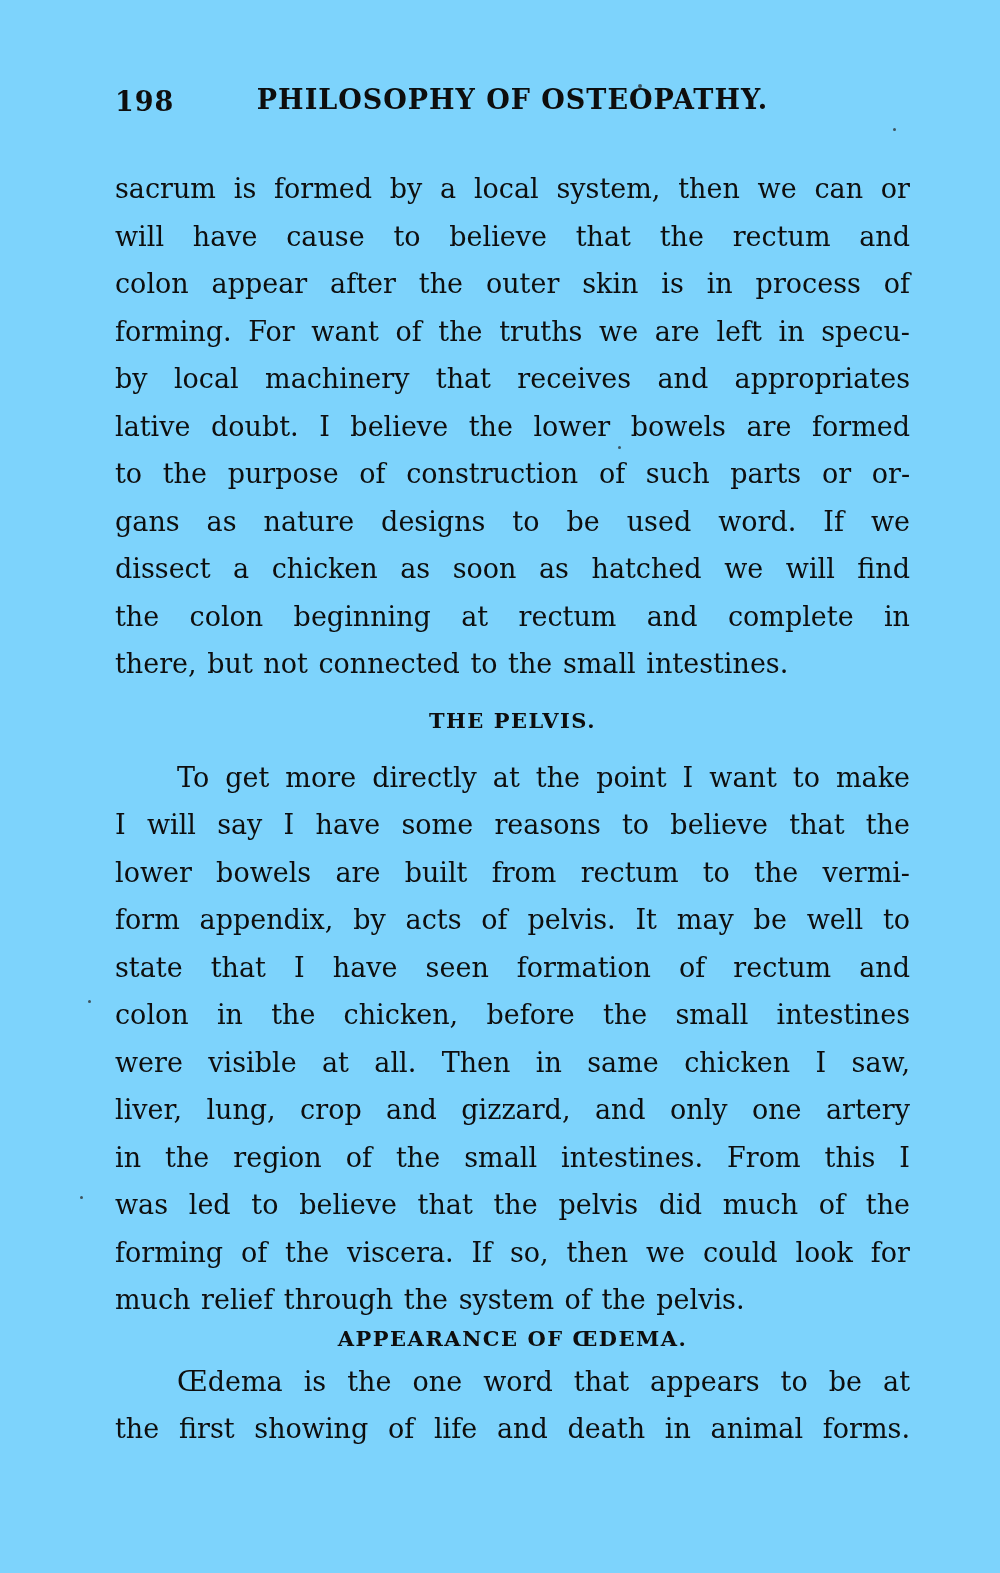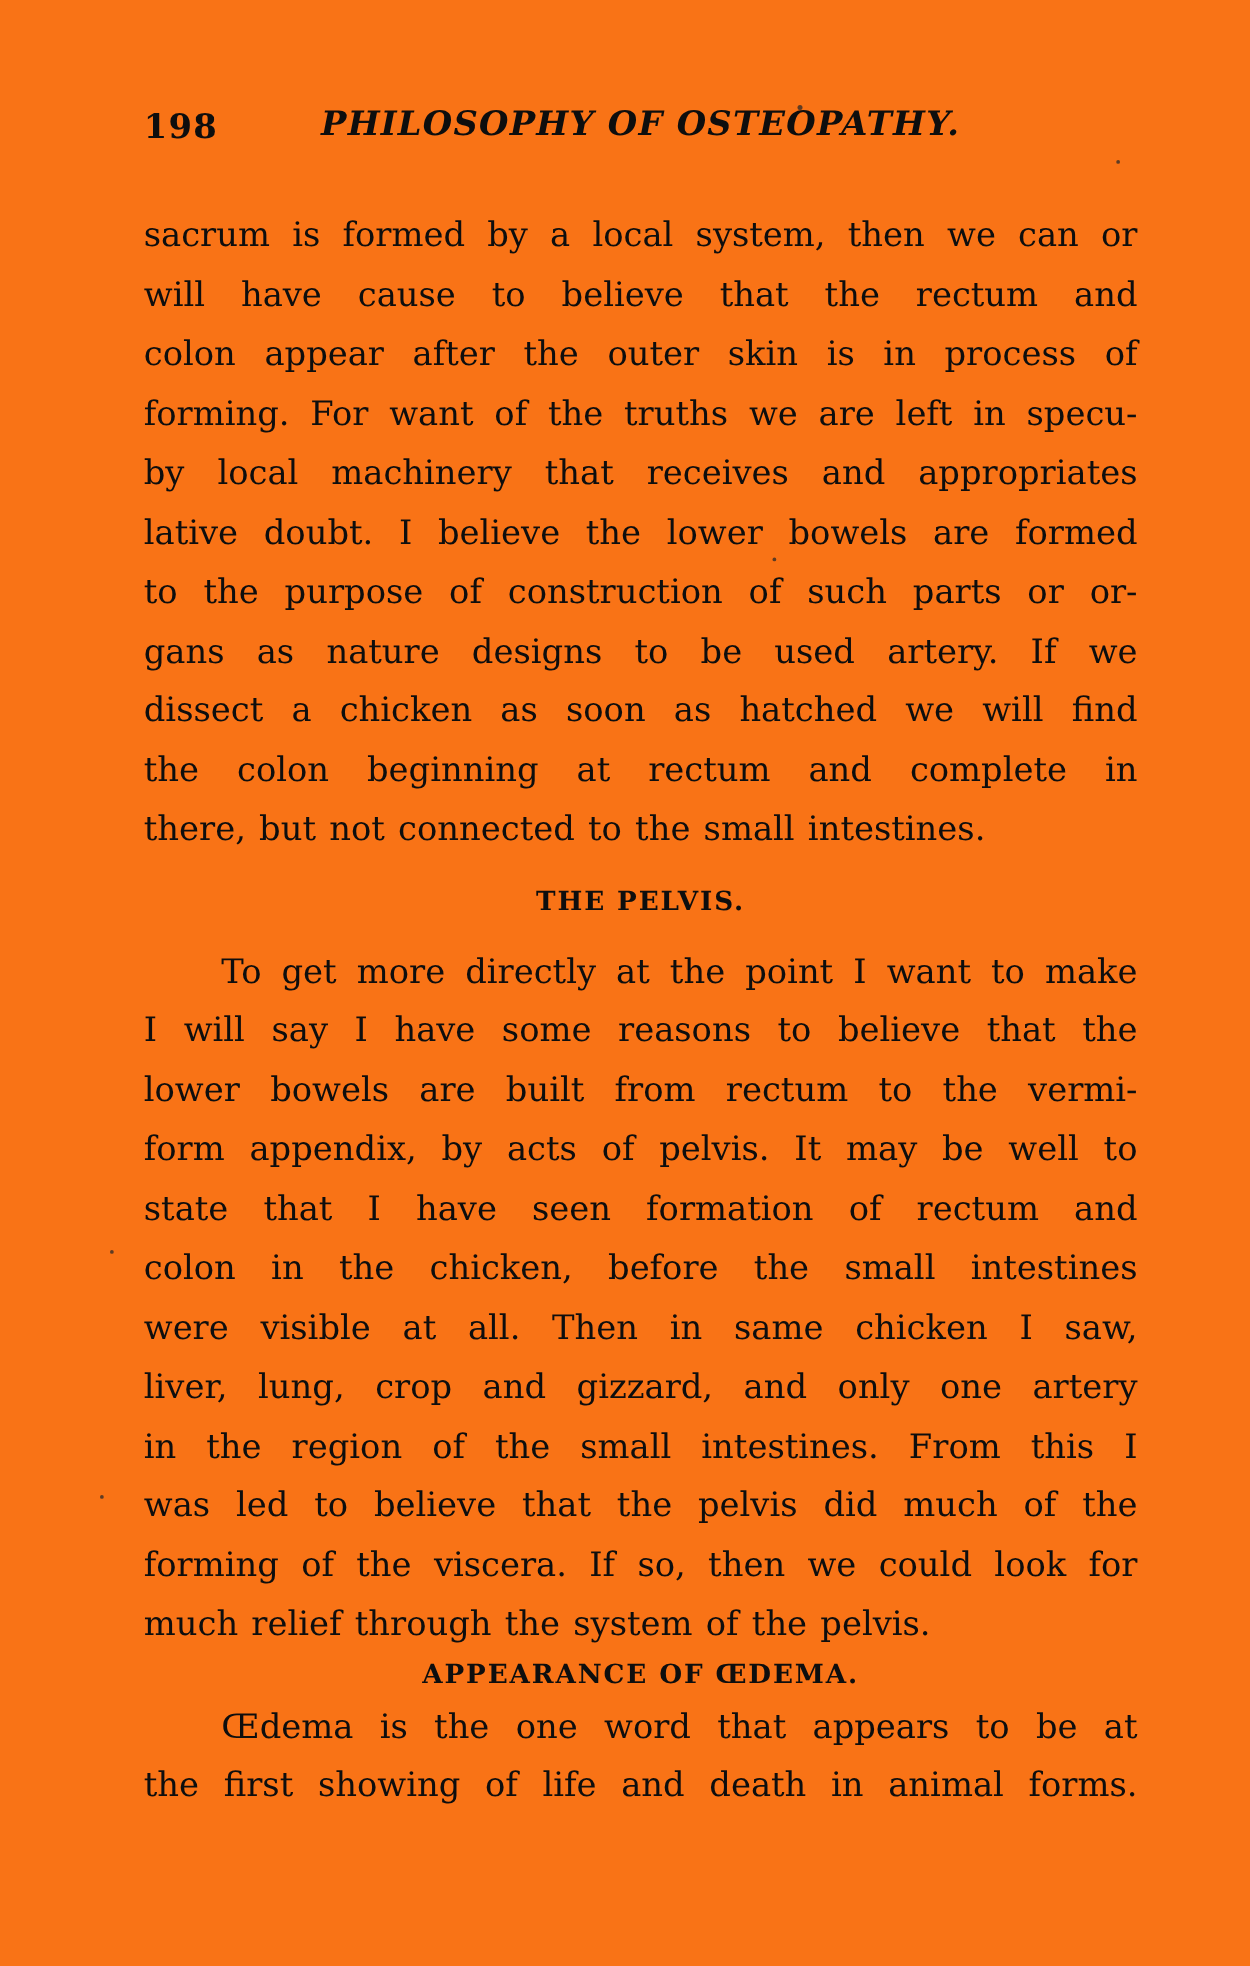--- a/index.html
+++ b/index.html
@@ -4,21 +4,21 @@
 <style>
   html, body {
     margin: 0;
     padding: 0;
     background: #ffffff;
   }
   .page {
     position: relative;
     width: 1000px;
     height: 1573px;
-    background: #f97316;
+    background: #7dd3fc;
     overflow: hidden;
     font-family: "DejaVu Serif", "Liberation Serif", serif;
     color: #0e0e0e;
   }
   .running-header {
     position: absolute;
     top: 84px;
     left: 115px;
     width: 795px;
     height: 42px;
@@ -32,21 +32,20 @@
     letter-spacing: 1px;
   }
   .running-title {
     position: absolute;
     left: 0;
     right: 0;
     top: 0;
     text-align: center;
     font-size: 27px;
     font-weight: bold;
-    font-style: italic;
     letter-spacing: 1px;
     white-space: nowrap;
   }
   .text-column {
     position: absolute;
     top: 165px;
     left: 115px;
     width: 795px;
   }
   .paragraph {
@@ -102,21 +101,21 @@
   <div class="text-column">
 
     <div class="paragraph para-1">
       <div class="line">sacrum is formed by a local system, then we can or</div>
       <div class="line">will have cause to believe that the rectum and</div>
       <div class="line">colon appear after the outer skin is in process of</div>
       <div class="line">forming. For want of the truths we are left in specu-</div>
       <div class="line">by local machinery that receives and appropriates</div>
       <div class="line">lative doubt.  I believe the lower bowels are formed</div>
       <div class="line">to the purpose of construction of such parts or or-</div>
-      <div class="line">gans as nature designs to be used artery.  If we</div>
+      <div class="line">gans as nature designs to be used word.  If we</div>
       <div class="line">dissect a chicken as soon as hatched we will find</div>
       <div class="line">the colon beginning at rectum and complete in</div>
       <div class="line end">there, but not connected to the small intestines.</div>
     </div>
 
     <div class="section-heading heading-1">THE PELVIS.</div>
 
     <div class="paragraph para-2">
       <div class="line indent">To get more directly at the point I want to make</div>
       <div class="line">I will say I have some reasons to believe that the</div>

